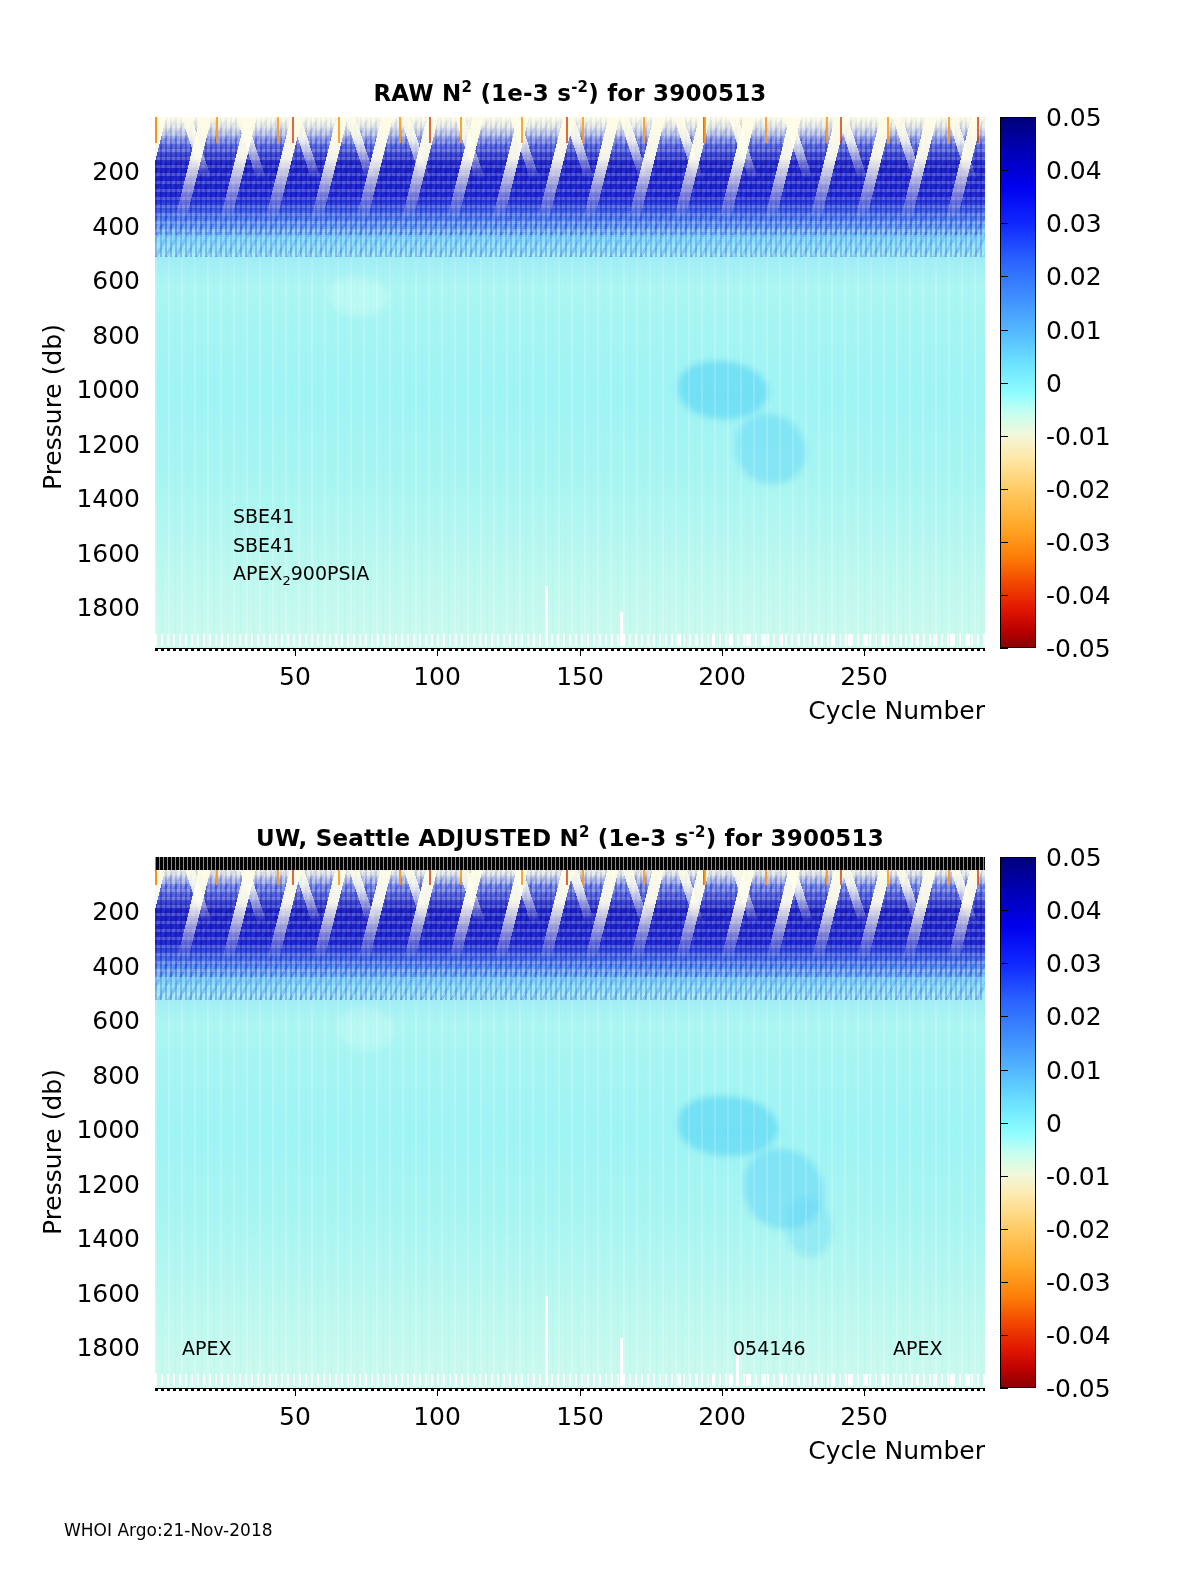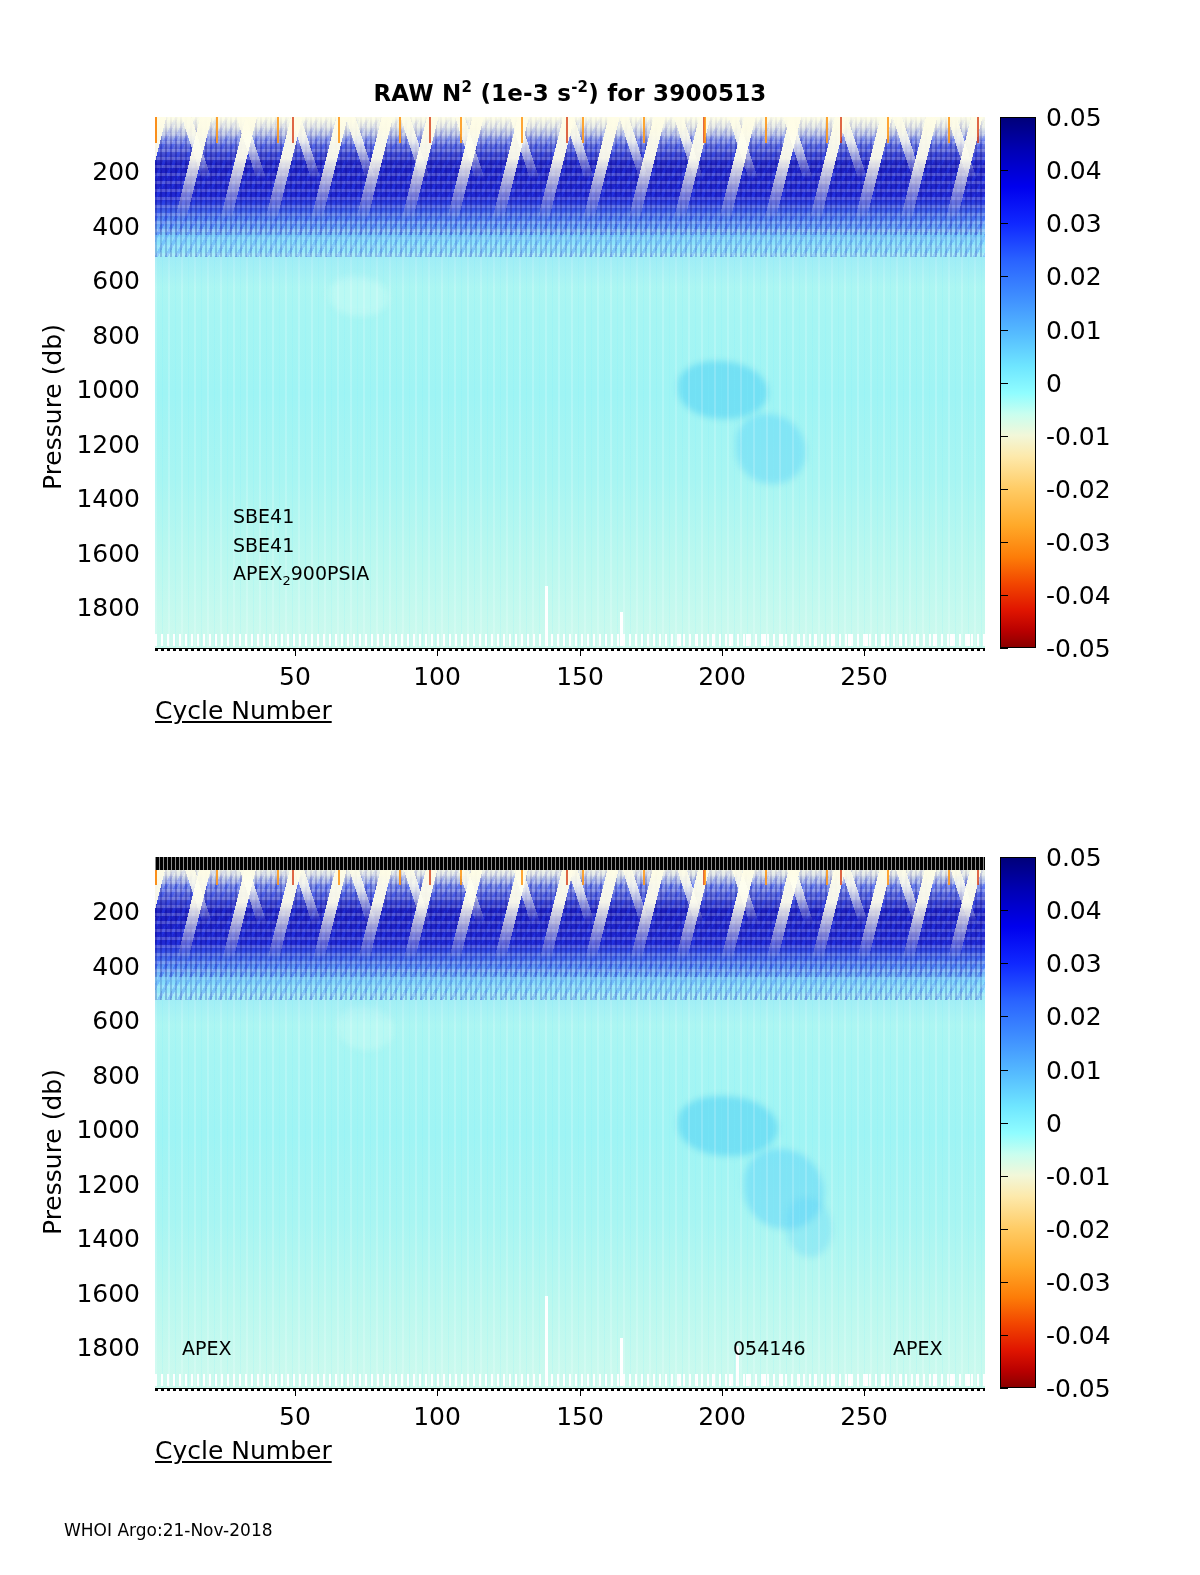--- a/index.html
+++ b/index.html
@@ -41,21 +41,21 @@
     font-size:25px;line-height:1;transform:translateY(-50%);
   }
 
   
   .xtick{
     position:absolute;top:0;width:90px;margin-left:-45px;
     text-align:center;font-size:25px;
   }
   .xtick-mark{position:absolute;top:0;width:1px;height:7px;background:#000;}
   .xlabel{
-    position:absolute;left:155px;width:830px;text-align:left;font-size:25px;text-decoration:underline;
+    position:absolute;left:155px;width:830px;text-align:right;font-size:25px;
   }
 
   
   .cbar{
     position:absolute;width:36px;border:1px solid #000;box-sizing:border-box;
     background:linear-gradient(to bottom,
       #00007a 0%,
       #0000b4 6%,
       #0000ee 13%,
       #1028ff 20%,
@@ -280,20 +280,23 @@
     <div class="cbar-tick" style="left:1046px;top:383px;">0</div>
     <div class="cbar-tick" style="left:1046px;top:436px;">-0.01</div>
     <div class="cbar-tick" style="left:1046px;top:489px;">-0.02</div>
     <div class="cbar-tick" style="left:1046px;top:542px;">-0.03</div>
     <div class="cbar-tick" style="left:1046px;top:595px;">-0.04</div>
     <div class="cbar-tick" style="left:1046px;top:648px;">-0.05</div>
   </div>
 
   <div class="panel" id="panel-adj">
 
+    <div class="plot-title" style="top:78px;">
+      <span>UW, Seattle  ADJUSTED N</span><sup>2</sup><span> (1e-3 s</span><sup>-2</sup><span>) for 3900513</span>
+    </div>
 
     <div class="ylabel" style="left:38px;top:490px;">Pressure (db)</div>
 
     <div class="ytick" style="left:70px;top:166px;">200</div>
     <div class="ytick" style="left:70px;top:221px;">400</div>
     <div class="ytick" style="left:70px;top:275px;">600</div>
     <div class="ytick" style="left:70px;top:330px;">800</div>
     <div class="ytick" style="left:70px;top:384px;">1000</div>
     <div class="ytick" style="left:70px;top:439px;">1200</div>
     <div class="ytick" style="left:70px;top:493px;">1400</div>

